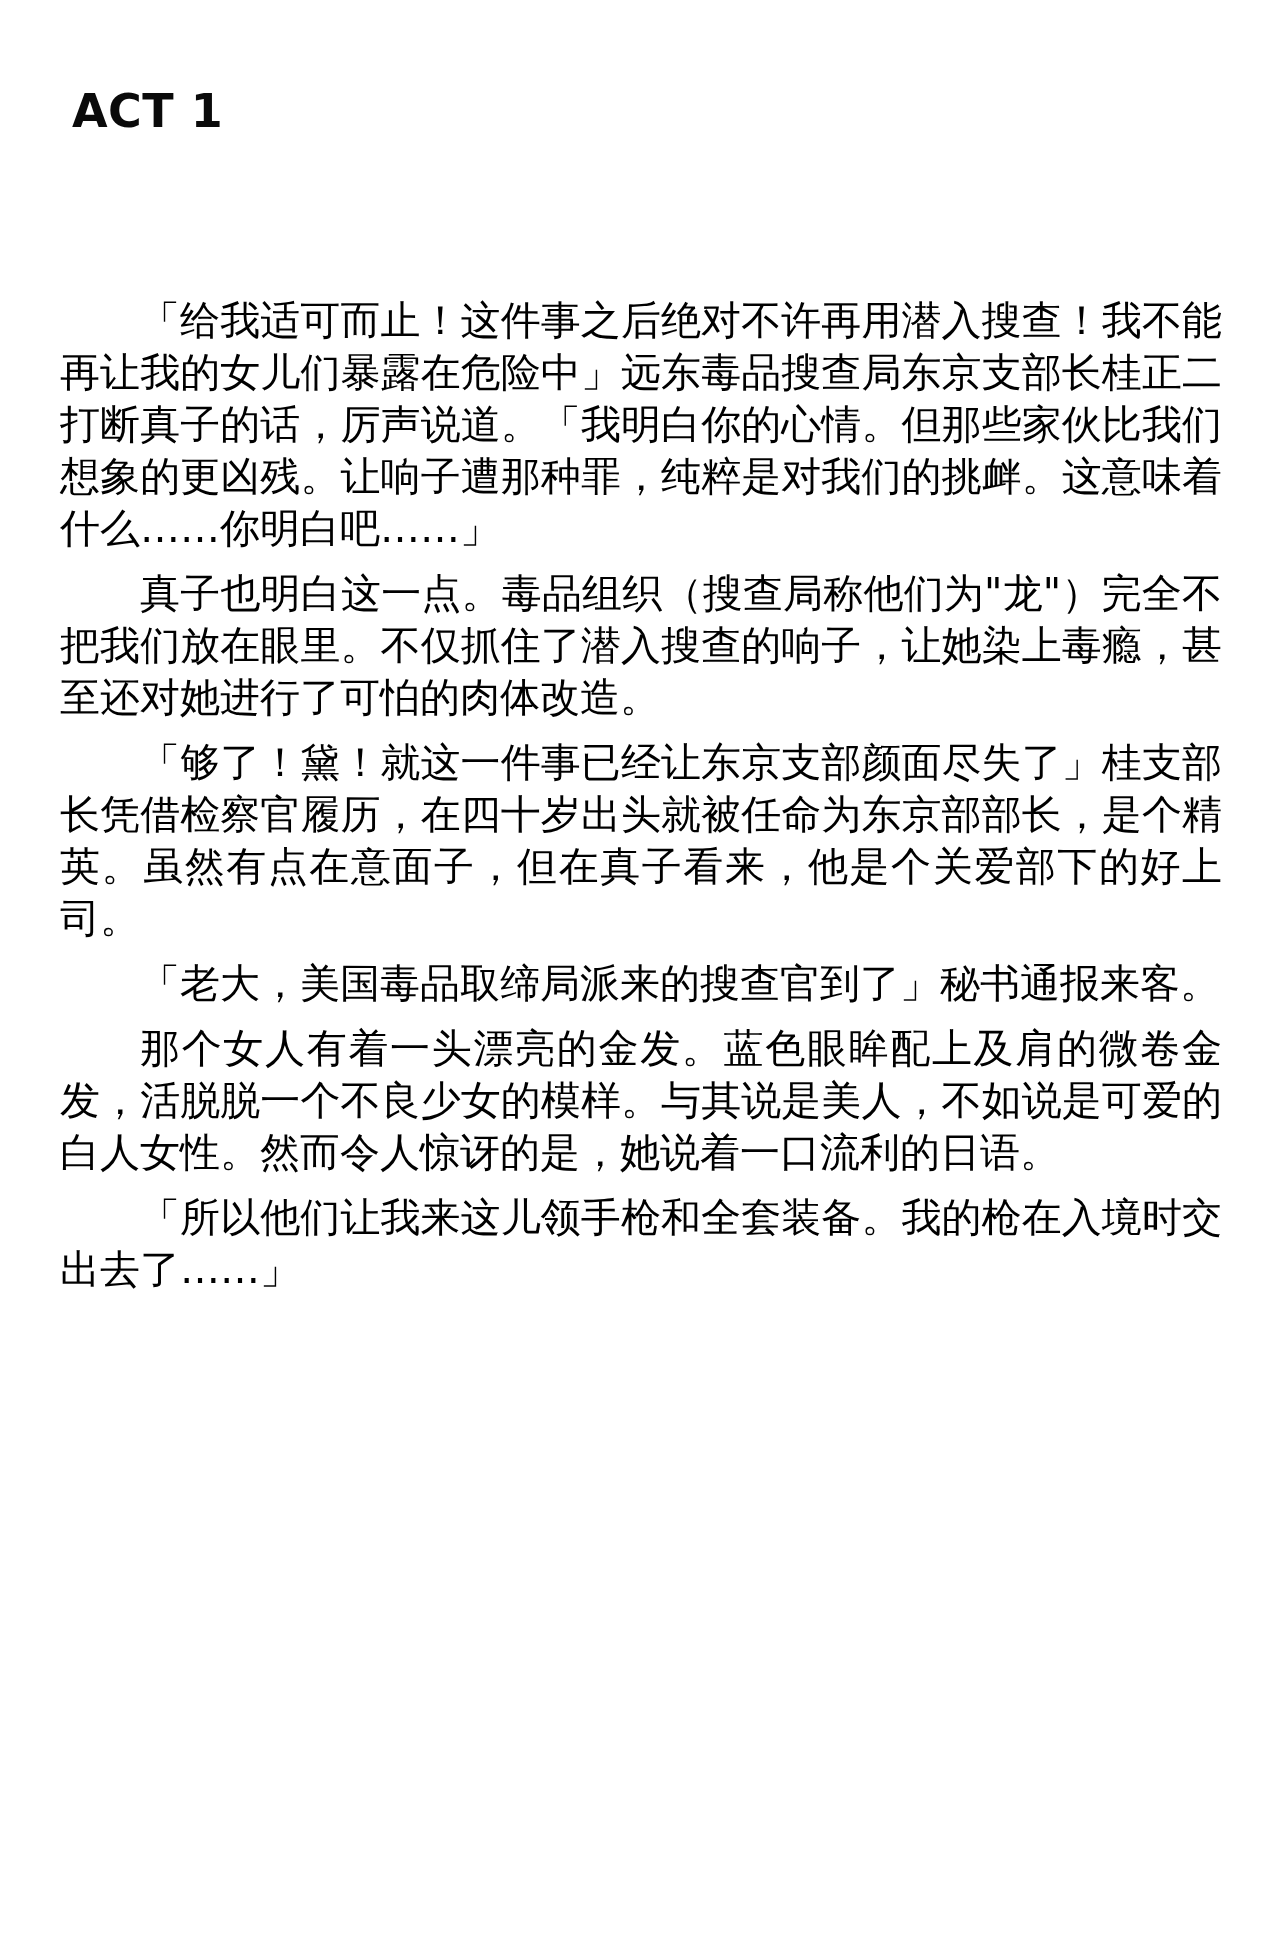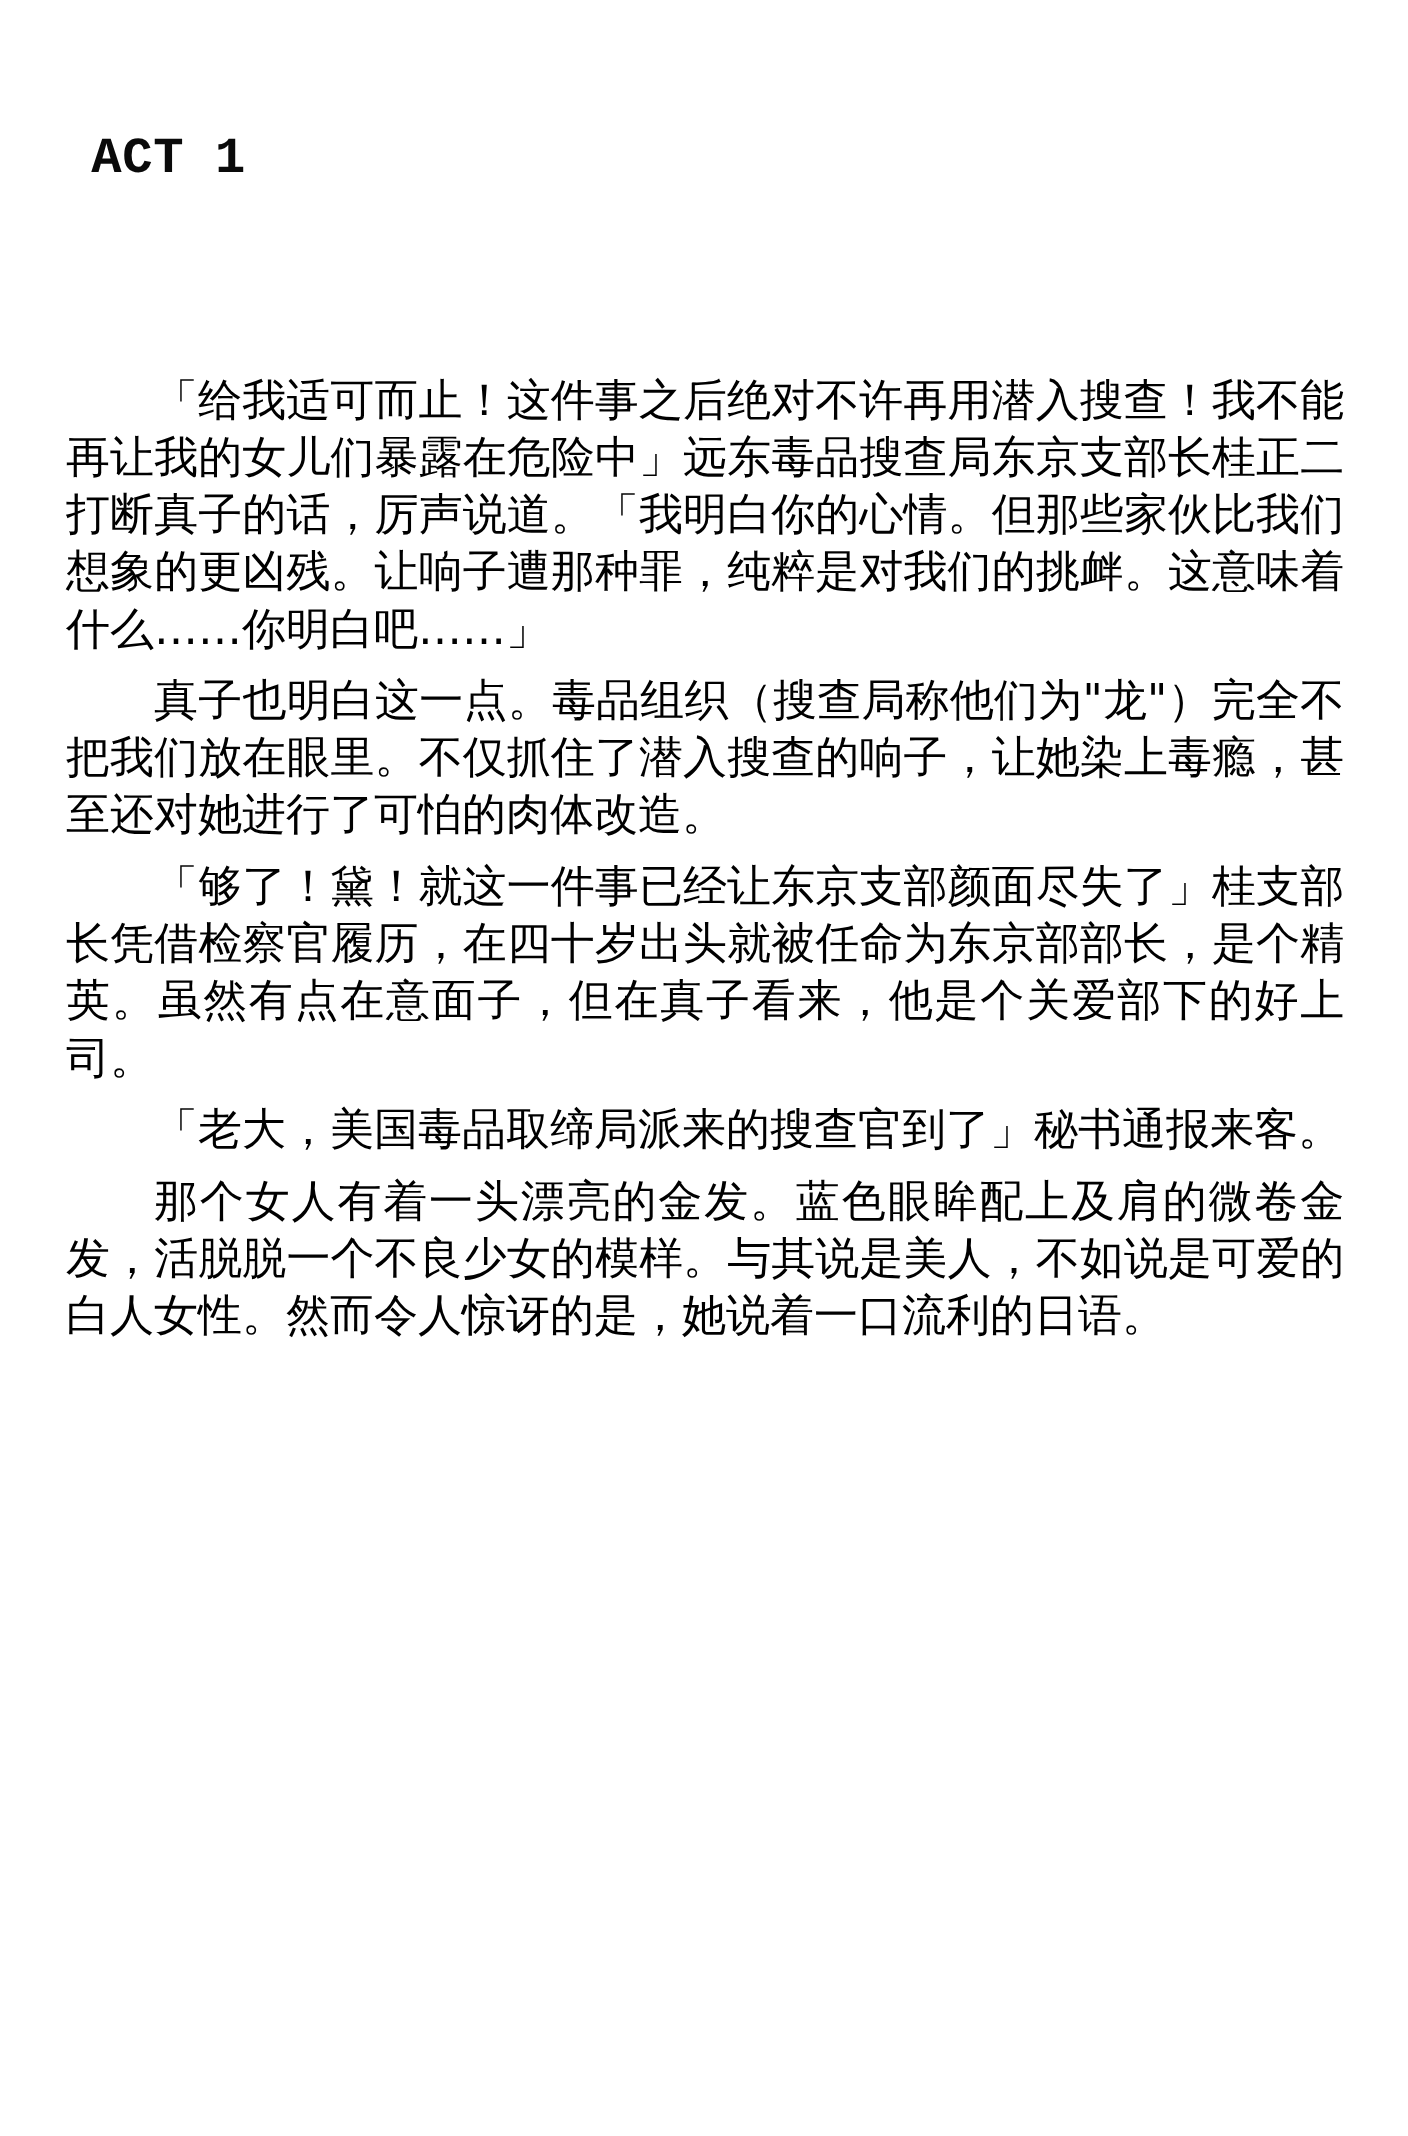--- a/index.html
+++ b/index.html
@@ -15,29 +15,28 @@
     color: #0a0a0a;
   }
   .page {
     box-sizing: border-box;
     width: 1280px;
     height: 1942px;
     padding: 0 58px 0 60px;
     background: #ffffff;
   }
   .chapter-heading {
-    margin: 11px;
-    padding-top: 108px;
+    margin: 0;
+    padding-top: 86px;
     padding-left: 12px;
     font-size: 46px;
     line-height: 50px;
     font-weight: bold;
     letter-spacing: 0.5px;
     color: #0a0a0a;
-    font-family: Liberation Mono, monospace;
   }
   .chapter-body {
     padding-top: 158px;
   }
   .chapter-body p {
     margin: 0 0 13px 0;
     font-size: 40px;
     line-height: 52px;
     text-indent: 2em;
     text-align: justify;
@@ -49,14 +48,15 @@
 <body>
 
 <main class="page">
   <h1 class="chapter-heading">ACT 1</h1>
   <section class="chapter-body" id="chapter-body">
       <p>「给我适可而止！这件事之后绝对不许再用潜入搜查！我不能再让我的女儿们暴露在危险中」远东毒品搜查局东京支部长桂正二打断真子的话，厉声说道。「我明白你的心情。但那些家伙比我们想象的更凶残。让响子遭那种罪，纯粹是对我们的挑衅。这意味着什么……你明白吧……」</p>
       <p>真子也明白这一点。毒品组织（搜查局称他们为"龙"）完全不把我们放在眼里。不仅抓住了潜入搜查的响子，让她染上毒瘾，甚至还对她进行了可怕的肉体改造。</p>
       <p>「够了！黛！就这一件事已经让东京支部颜面尽失了」桂支部长凭借检察官履历，在四十岁出头就被任命为东京部部长，是个精英。虽然有点在意面子，但在真子看来，他是个关爱部下的好上司。</p>
       <p>「老大，美国毒品取缔局派来的搜查官到了」秘书通报来客。</p>
       <p>那个女人有着一头漂亮的金发。蓝色眼眸配上及肩的微卷金发，活脱脱一个不良少女的模样。与其说是美人，不如说是可爱的白人女性。然而令人惊讶的是，她说着一口流利的日语。</p>
+      <p>「所以他们让我来这儿领手枪和全套装备。我的枪在入境时交出去了……」</p>
     </section>
 </main>
 
 </body></html>

